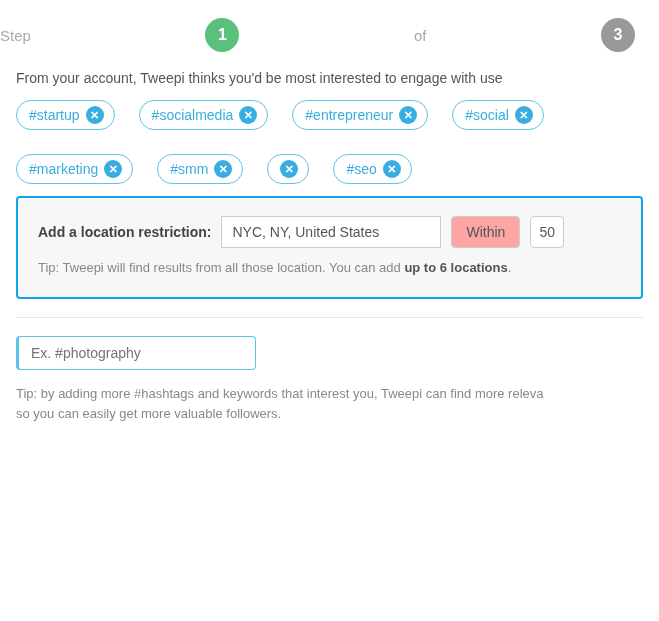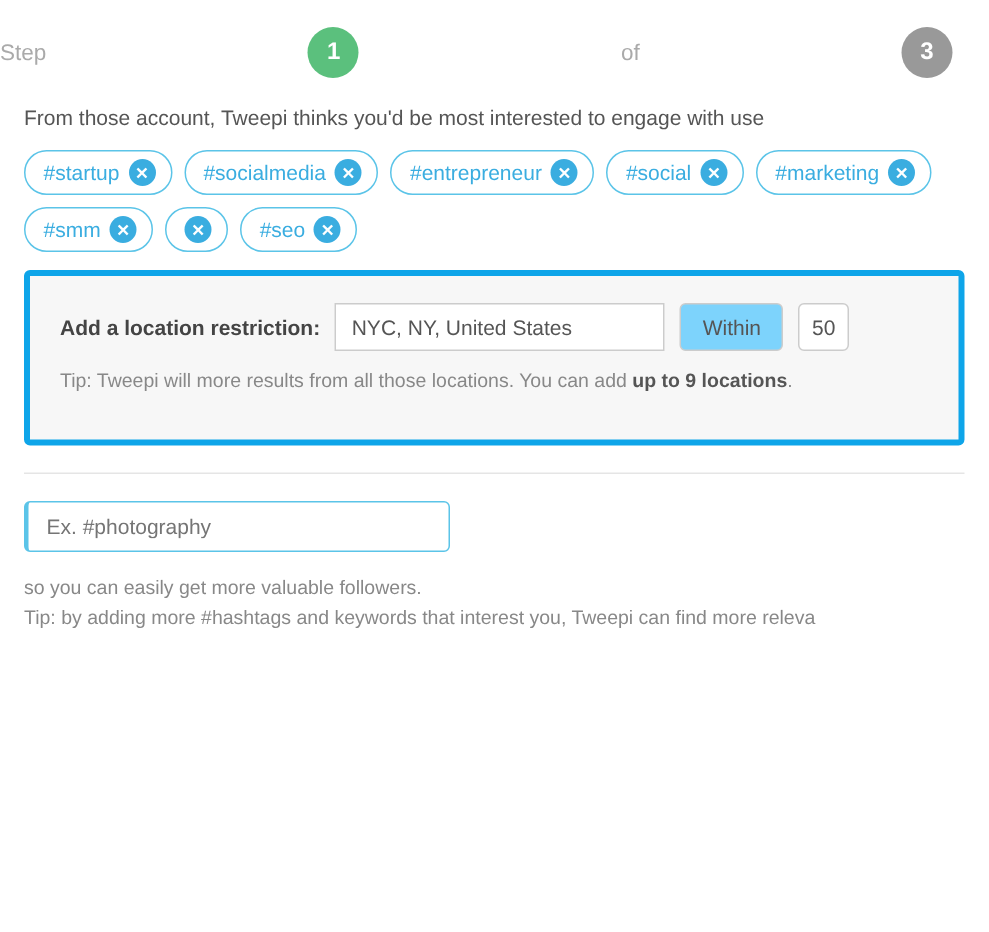--- a/index.html
+++ b/index.html
@@ -45,21 +45,21 @@
       white-space: nowrap;
       overflow: hidden;
     }
     .intro-text span { color: #555; }
 
     
     .tags-area {
       padding: 0 16px;
       display: flex;
       flex-wrap: wrap;
-      gap: 8px;
+      gap: 24px;
       margin-bottom: 12px;
     }
     .tag-pill {
       display: flex;
       align-items: center;
       border: 1.5px solid #5bc4e8;
       border-radius: 20px;
       padding: 5px 10px 5px 12px;
       color: #3aade0;
       font-size: 14px;
@@ -77,24 +77,24 @@
       justify-content: center;
       font-size: 11px;
       cursor: pointer;
       flex-shrink: 0;
       font-weight: bold;
     }
 
     
     .location-box {
       background: #f7f7f7;
-      border: 4px solid #0ea5e9;
+      border: 2px solid #0ea5e9;
       border-radius: 4px;
       margin: 10px 16px;
-      padding: 18px 20px 32px 20px;
+      padding: 18px 20px 22px 20px;
     }
     .location-row {
       display: flex;
       align-items: center;
       gap: 10px;
       flex-wrap: nowrap;
     }
     .location-label {
       font-size: 14px;
       font-weight: 600;
@@ -108,21 +108,21 @@
       padding: 7px 10px;
       font-size: 14px;
       color: #555;
       flex: 1;
       min-width: 160px;
       max-width: 220px;
       outline: none;
     }
     .within-btn {
       border: 1px solid #ccc;
-      background: #7dd3fc;
+      background: #fca5a5;
       border-radius: 4px;
       padding: 7px 14px;
       font-size: 14px;
       color: #555;
       cursor: pointer;
       white-space: nowrap;
       flex-shrink: 0;
     }
     .distance-input {
       border: 1px solid #ccc;
@@ -163,21 +163,21 @@
       font-weight: 600;
       color: #444;
       white-space: nowrap;
     }
     .hashtag-input {
       border: 1px solid #5bc4e8;
       border-radius: 4px;
       padding: 8px 12px;
       font-size: 14px;
       color: #bbb;
-      width: 284px;
+      width: 240px;
       outline: none;
       border-left: 3px solid #5bc4e8;
     }
 
     
     .bottom-tip {
       padding: 0 16px;
       font-size: 13px;
       color: #888;
       line-height: 1.5;
@@ -193,21 +193,21 @@
   <div class="step-circle active">
     <span>1</span>
   </div>
   <span class="step-label">of</span>
   <div class="step-circle inactive">
     <span>3</span>
   </div>
 </div>
 
 <div class="intro-text">
-  <span>From those account, Tweepi thinks you'd be most interested to engage with use</span>
+  <span>From your account, Tweepi thinks you'd be most interested to engage with use</span>
 </div>
 
 <div class="tags-area">
 
 <div class="tag-pill">
       <span>#startup</span>
       <div class="remove-btn">✕</div>
     </div>
     <div class="tag-pill">
       <span>#socialmedia</span>
@@ -239,26 +239,26 @@
   </div>
 
 <div class="location-box">
   <div class="location-row">
     <span class="location-label">Add a location restriction:</span>
     <input class="location-input" type="text" value="NYC, NY, United States" style="">
     <button class="within-btn">Within</button>
     <input class="distance-input" type="text" value="50" style="">
   </div>
   <div class="location-tip">
-    <span>Tip: Tweepi will more results from all those locations. You can add </span><strong>up to 9 locations</strong><span>.</span>
+    <span>Tip: Tweepi will find results from all those location. You can add </span><strong>up to 6 locations</strong><span>.</span>
   </div>
 </div>
 
 <hr class="divider">
 
 <div class="hashtag-section">
   <input class="hashtag-input" type="text" placeholder="Ex. #photography" style="">
 </div>
 
 <div class="bottom-tip">
+  <div>Tip: by adding more #hashtags and keywords that interest you, Tweepi can find more releva</div>
   <div>so you can easily get more valuable followers.</div>
-  <div>Tip: by adding more #hashtags and keywords that interest you, Tweepi can find more releva</div>
 </div>
 
 </body></html>

